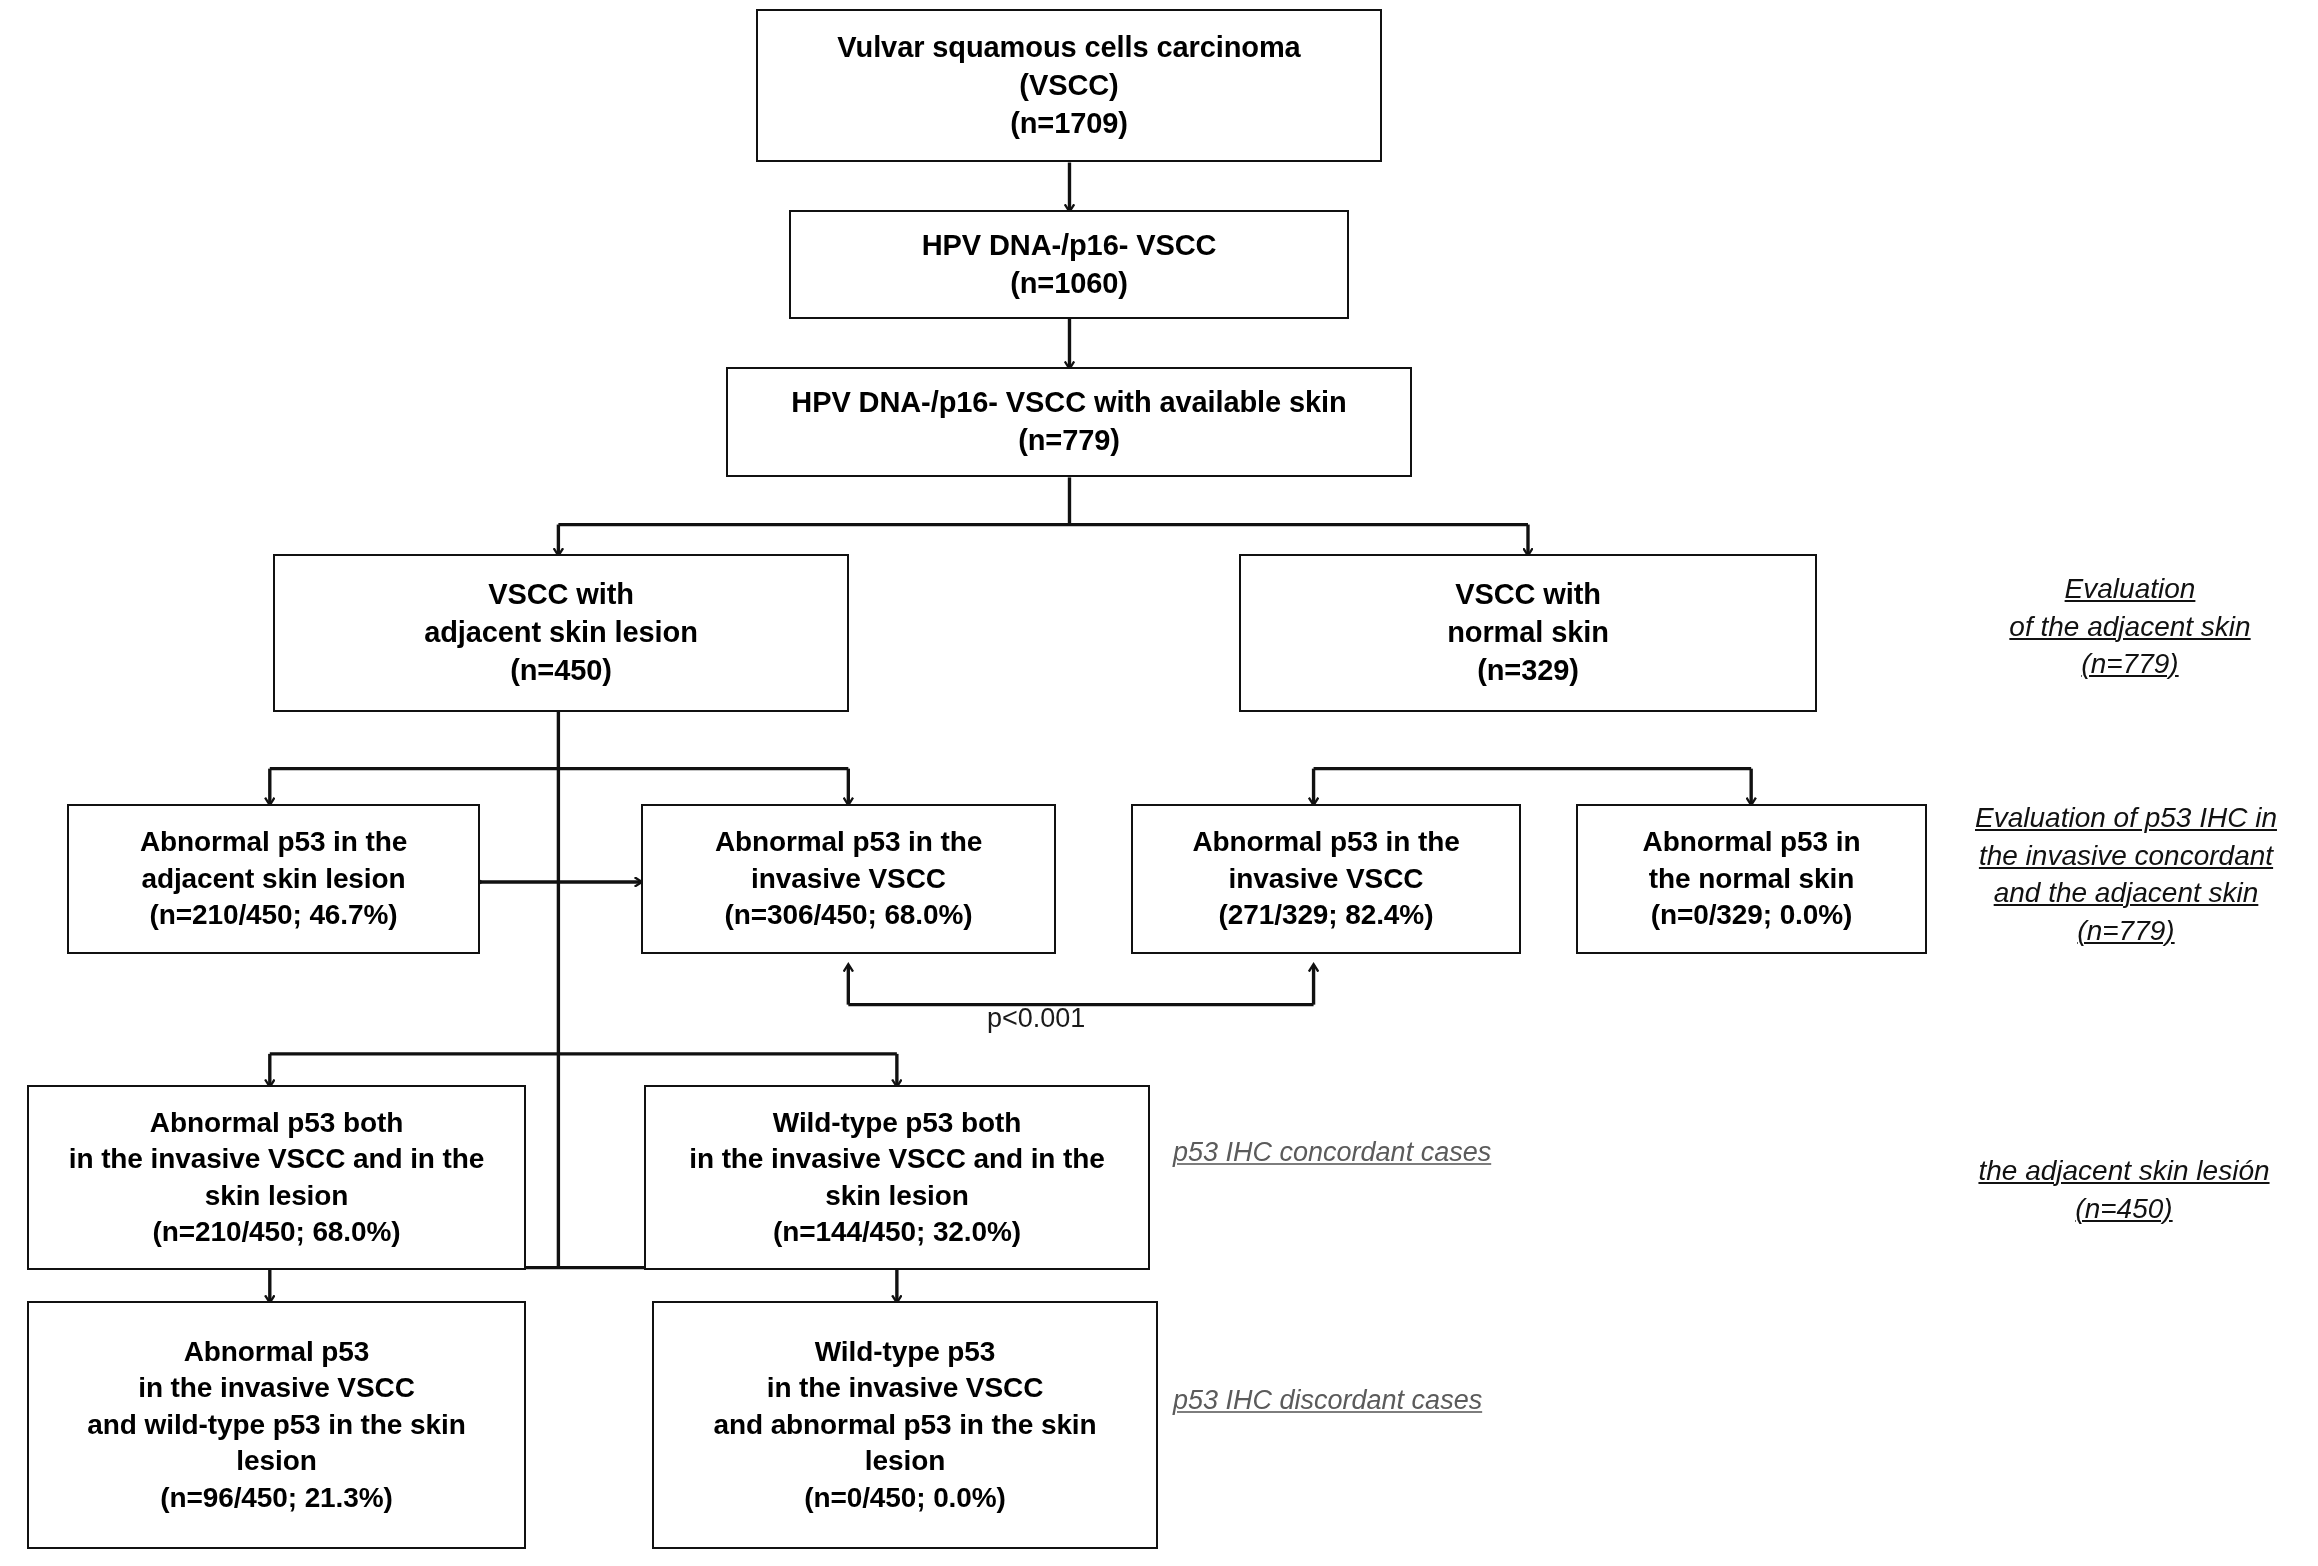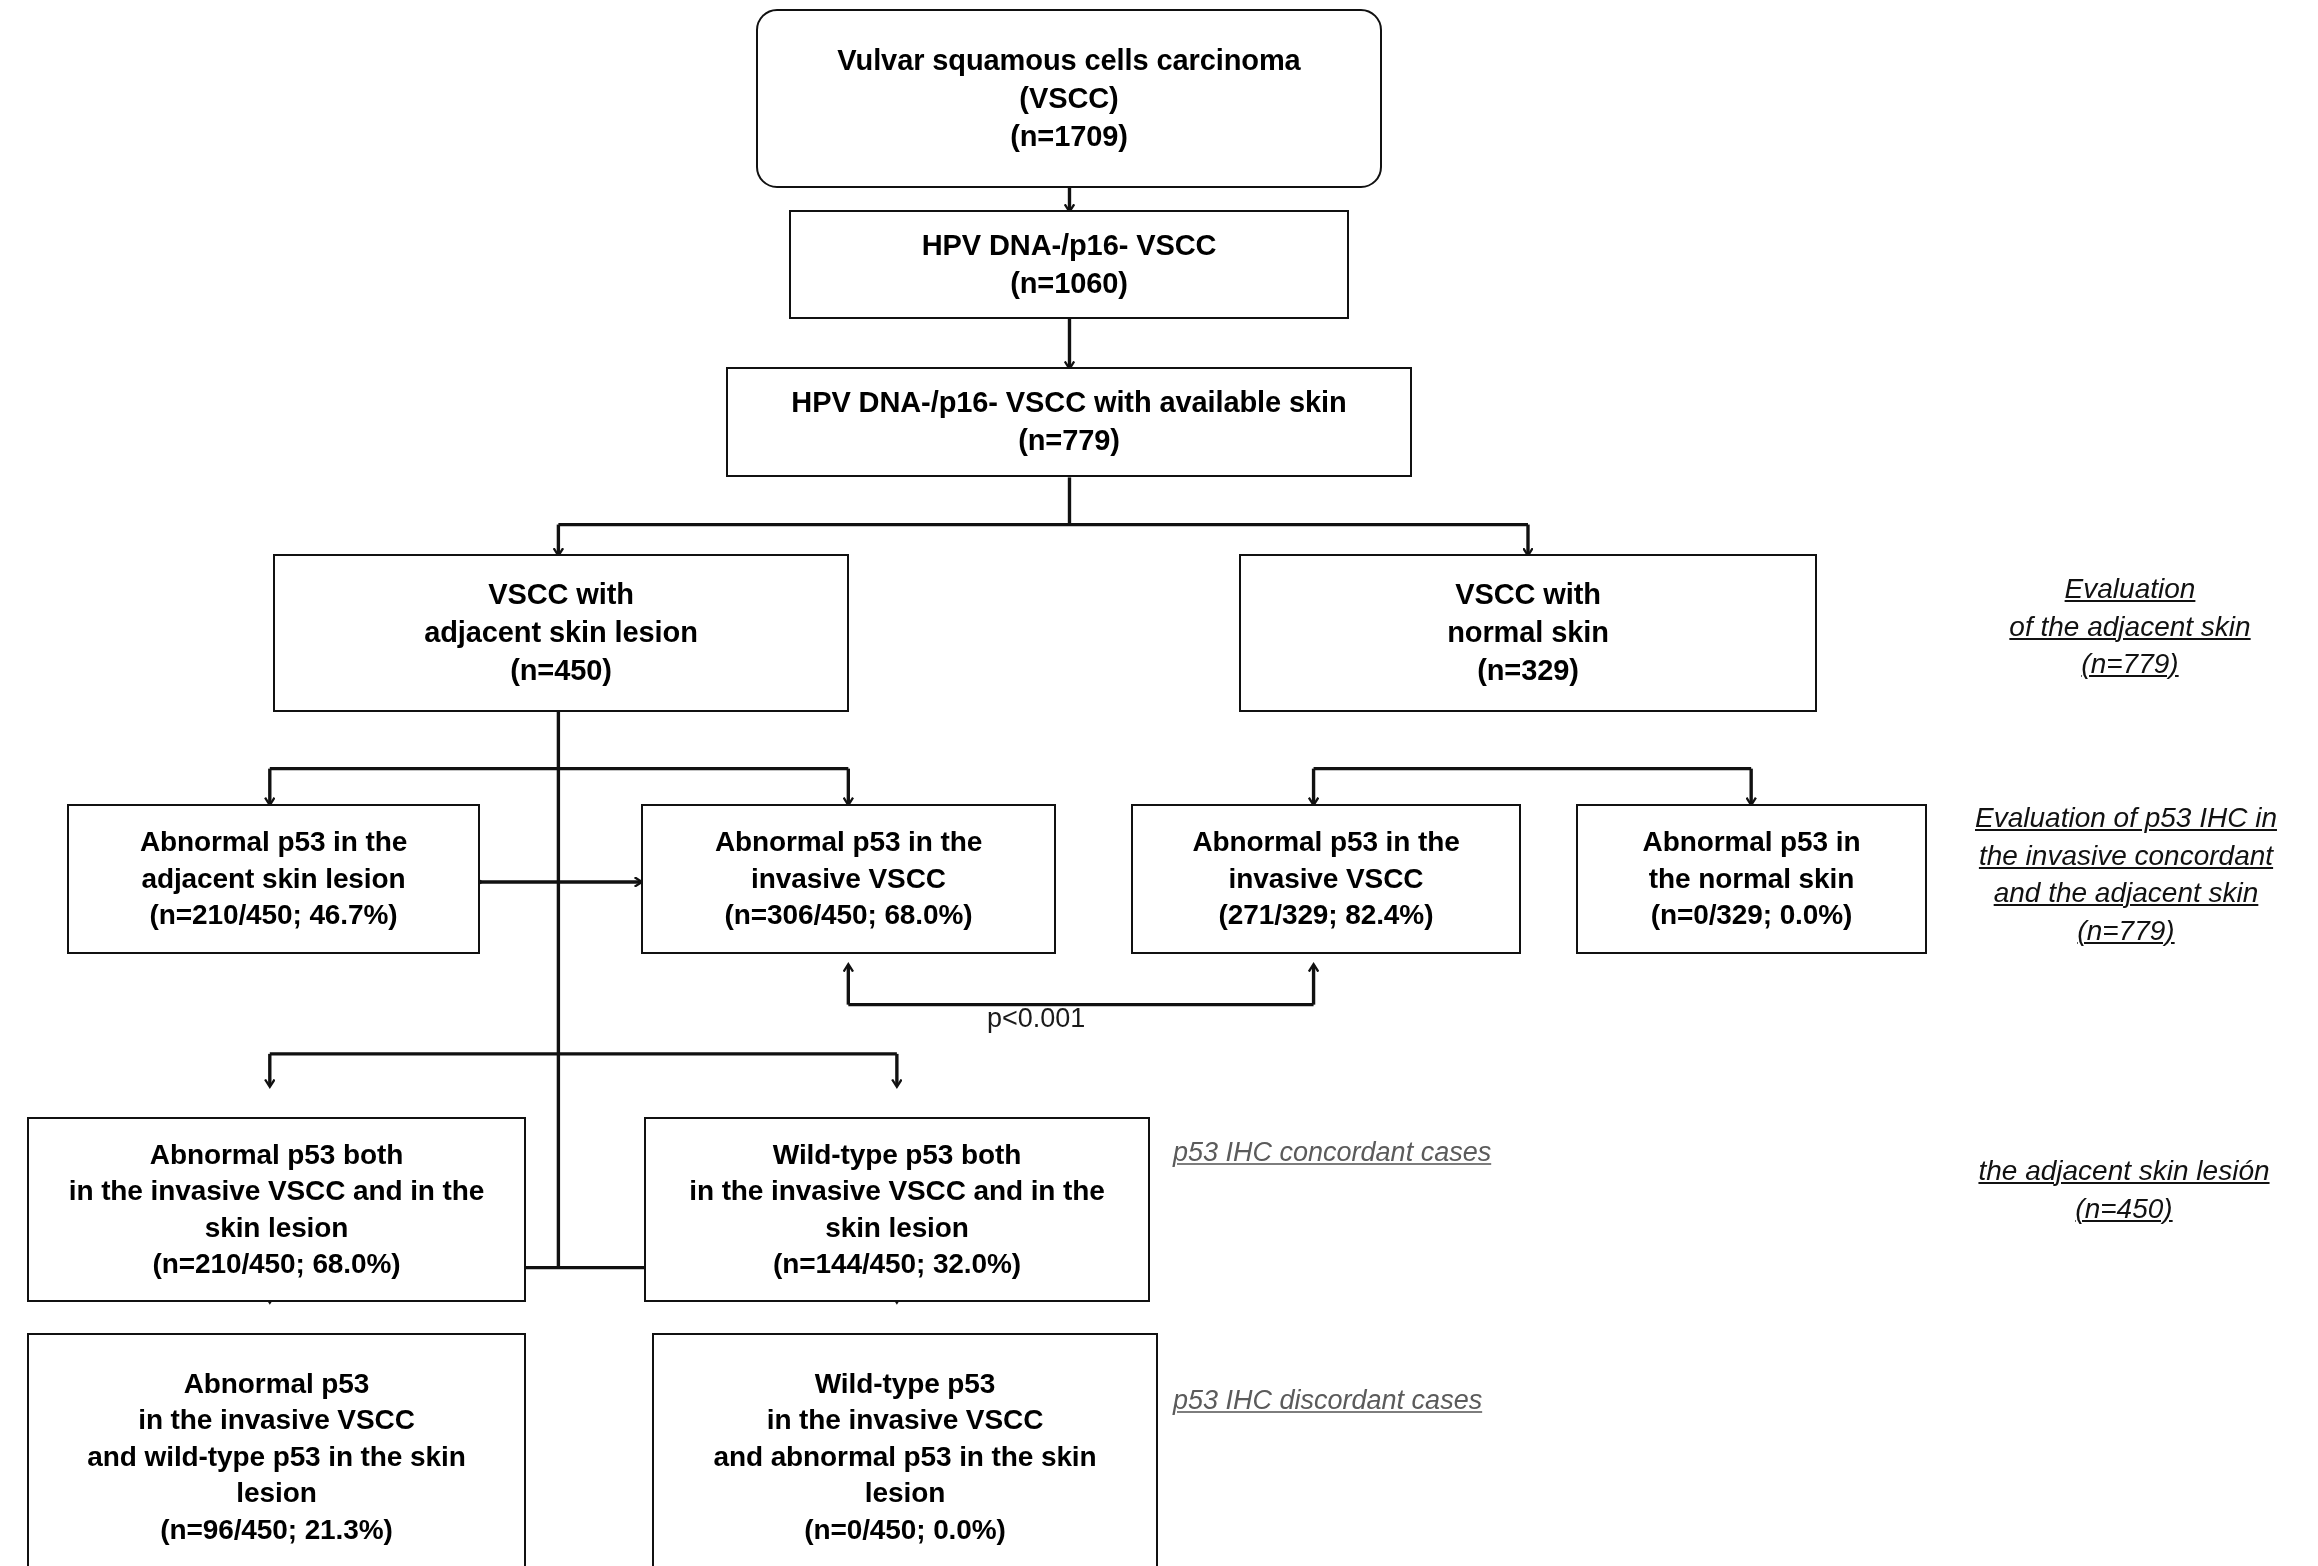--- a/index.html
+++ b/index.html
@@ -28,21 +28,21 @@
     justify-content:center;
     text-align:center;
     font-weight:bold;
     color:#000000;
     line-height:1.30;
     letter-spacing:-0.1px;
     z-index:3;
   }
   .node .ln{display:block;white-space:nowrap;}
   .f41{font-size:28px;}
-  .f42{font-size:28px;margin-top:32px;}
+  .f42{font-size:28px;}
   .f43{font-size:29px;}
   .annot{
     position:absolute;
     text-align:center;
     font-style:italic;
     font-weight:normal;
     color:#111111;
     line-height:1.34;
     z-index:3;
   }
@@ -108,21 +108,21 @@
       <line x1="400" y1="1563" x2="1330" y2="1563"></line>
       <line x1="400" y1="1563" x2="400" y2="1610" marker-end="url(#ah)"></line>
       <line x1="1330" y1="1563" x2="1330" y2="1610" marker-end="url(#ah)"></line>
 
       <line x1="400" y1="1880" x2="1330" y2="1880"></line>
       <line x1="400" y1="1880" x2="400" y2="1930" marker-end="url(#ah)"></line>
       <line x1="1330" y1="1880" x2="1330" y2="1930" marker-end="url(#ah)"></line>
     </g>
   </svg>
 
-  <div class="node f43" style="left:756px;top:9.4px;width:626px;height:179px;border-radius:21px;">
+  <div class="node f43" style="left:756px;top:9.4px;width:626px;height:153px;">
     <span class="ln">Vulvar squamous cells carcinoma</span>
     <span class="ln">(VSCC)</span>
     <span class="ln">(n=1709)</span>
   </div>
 
   <div class="node f43" style="left:789px;top:210px;width:560px;height:109px;">
     <span class="ln">HPV DNA-/p16- VSCC</span>
     <span class="ln">(n=1060)</span>
   </div>
 

